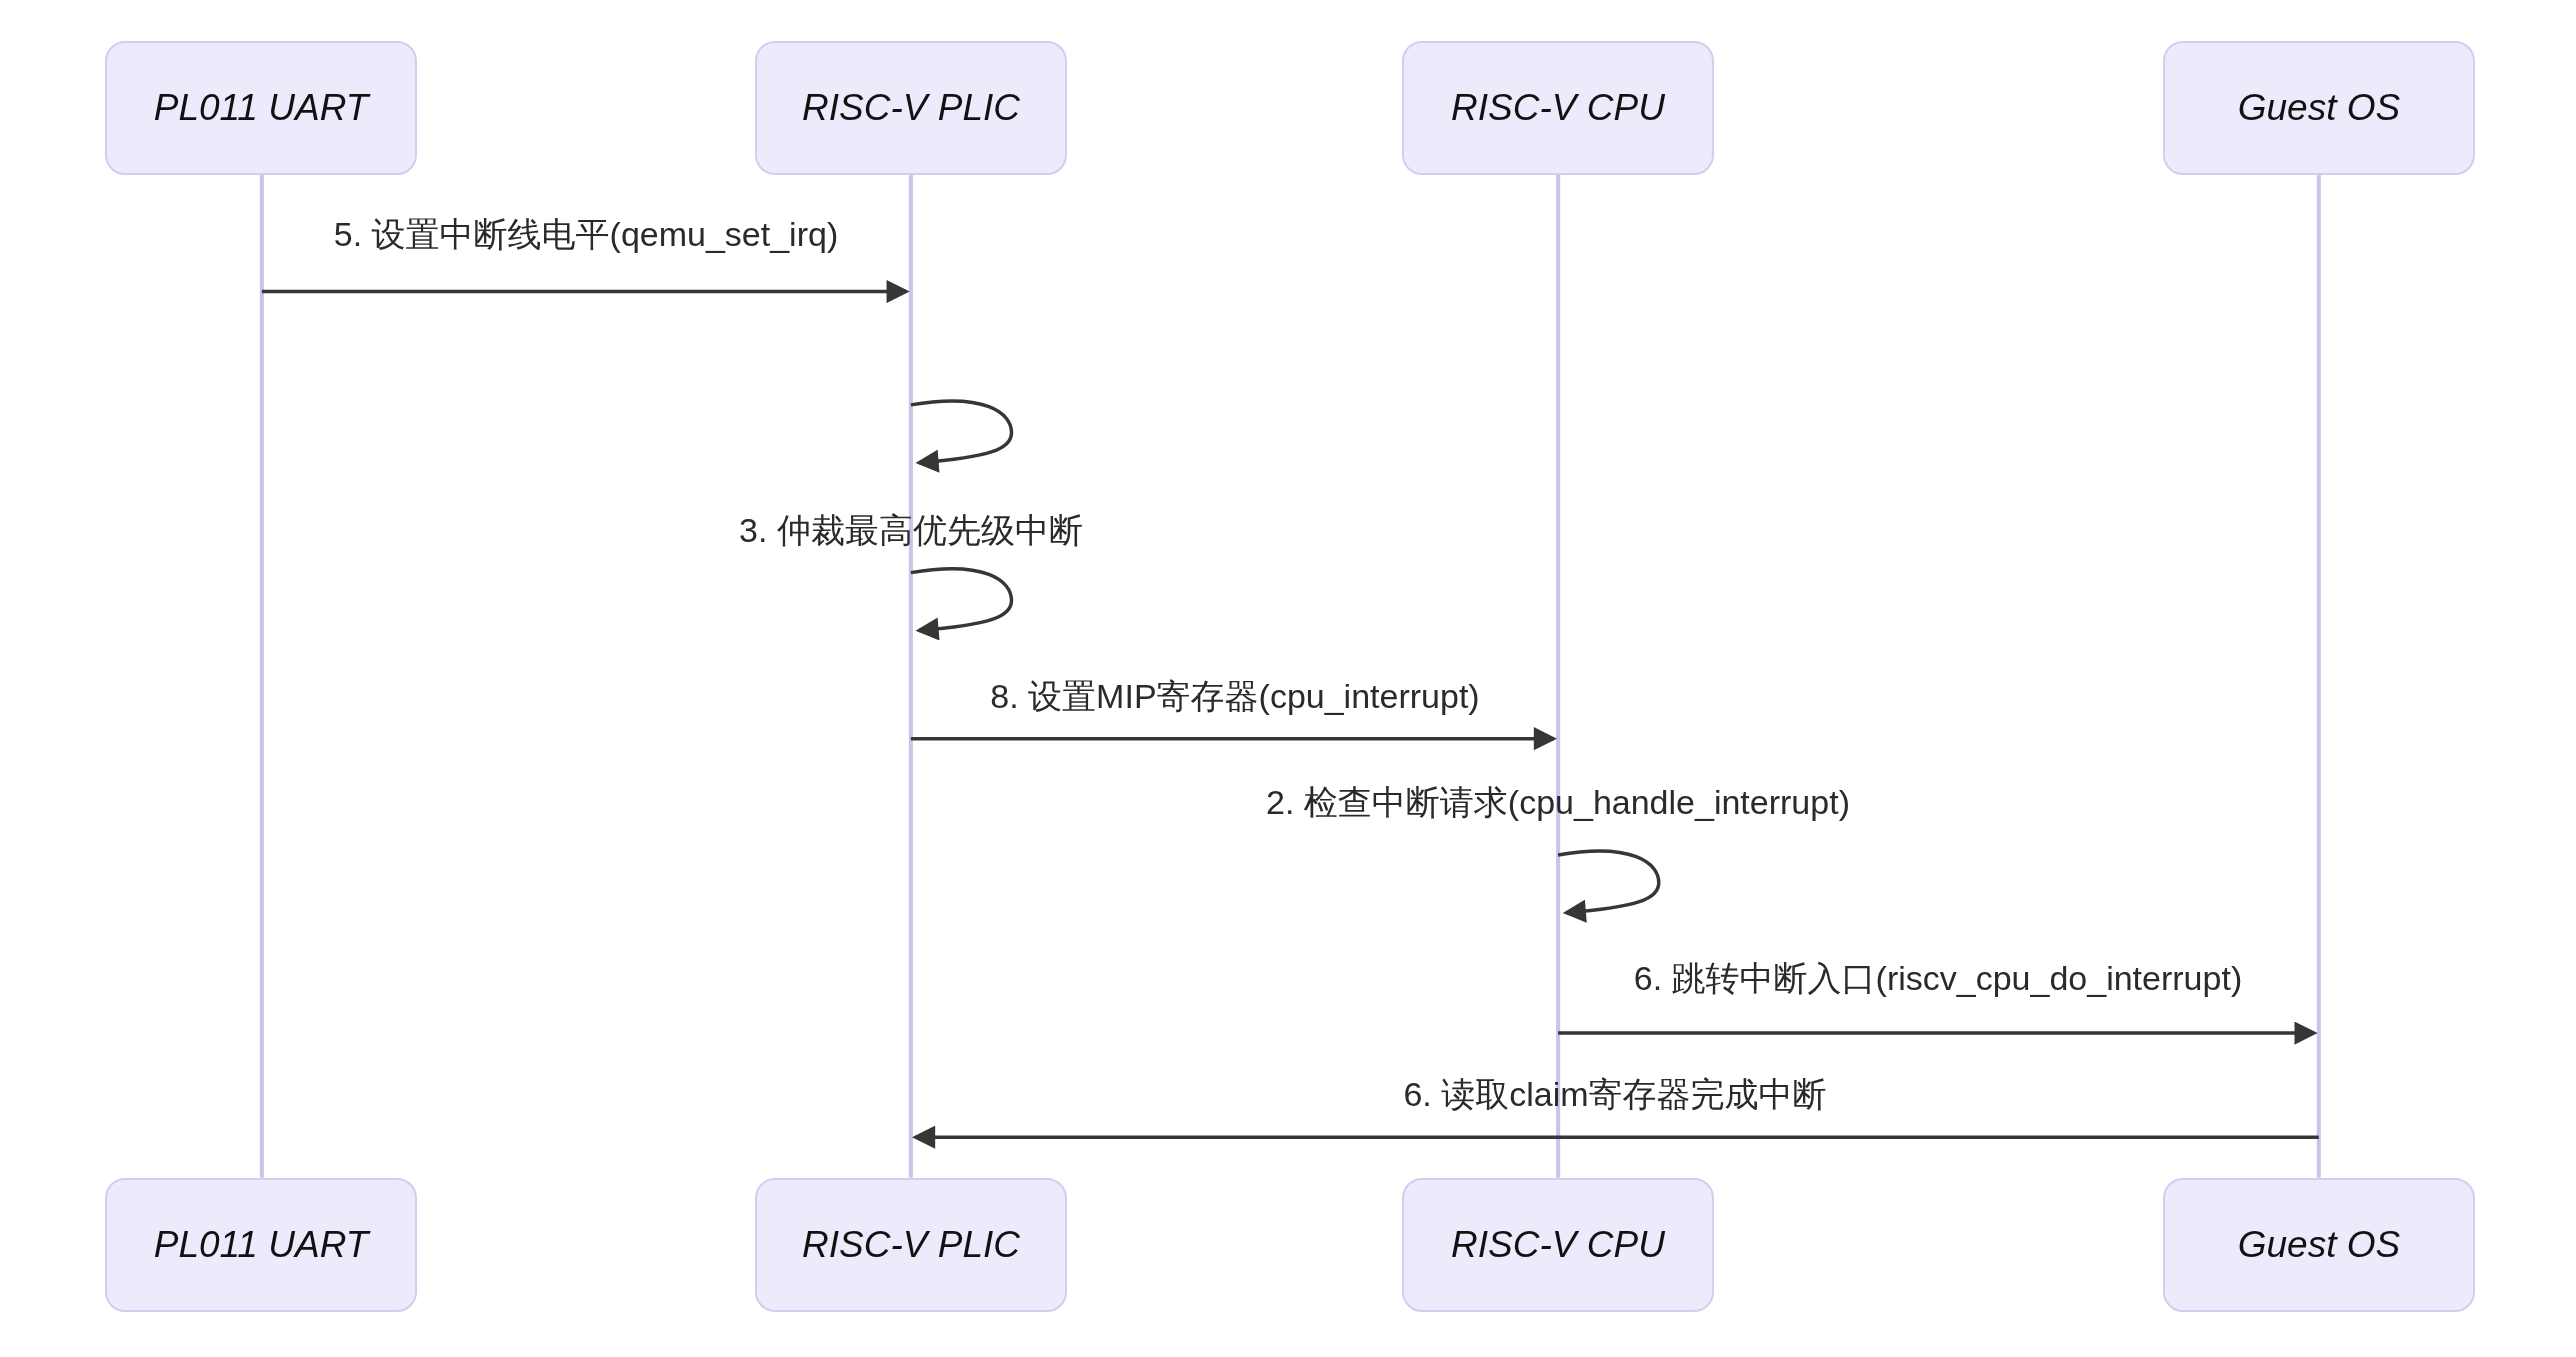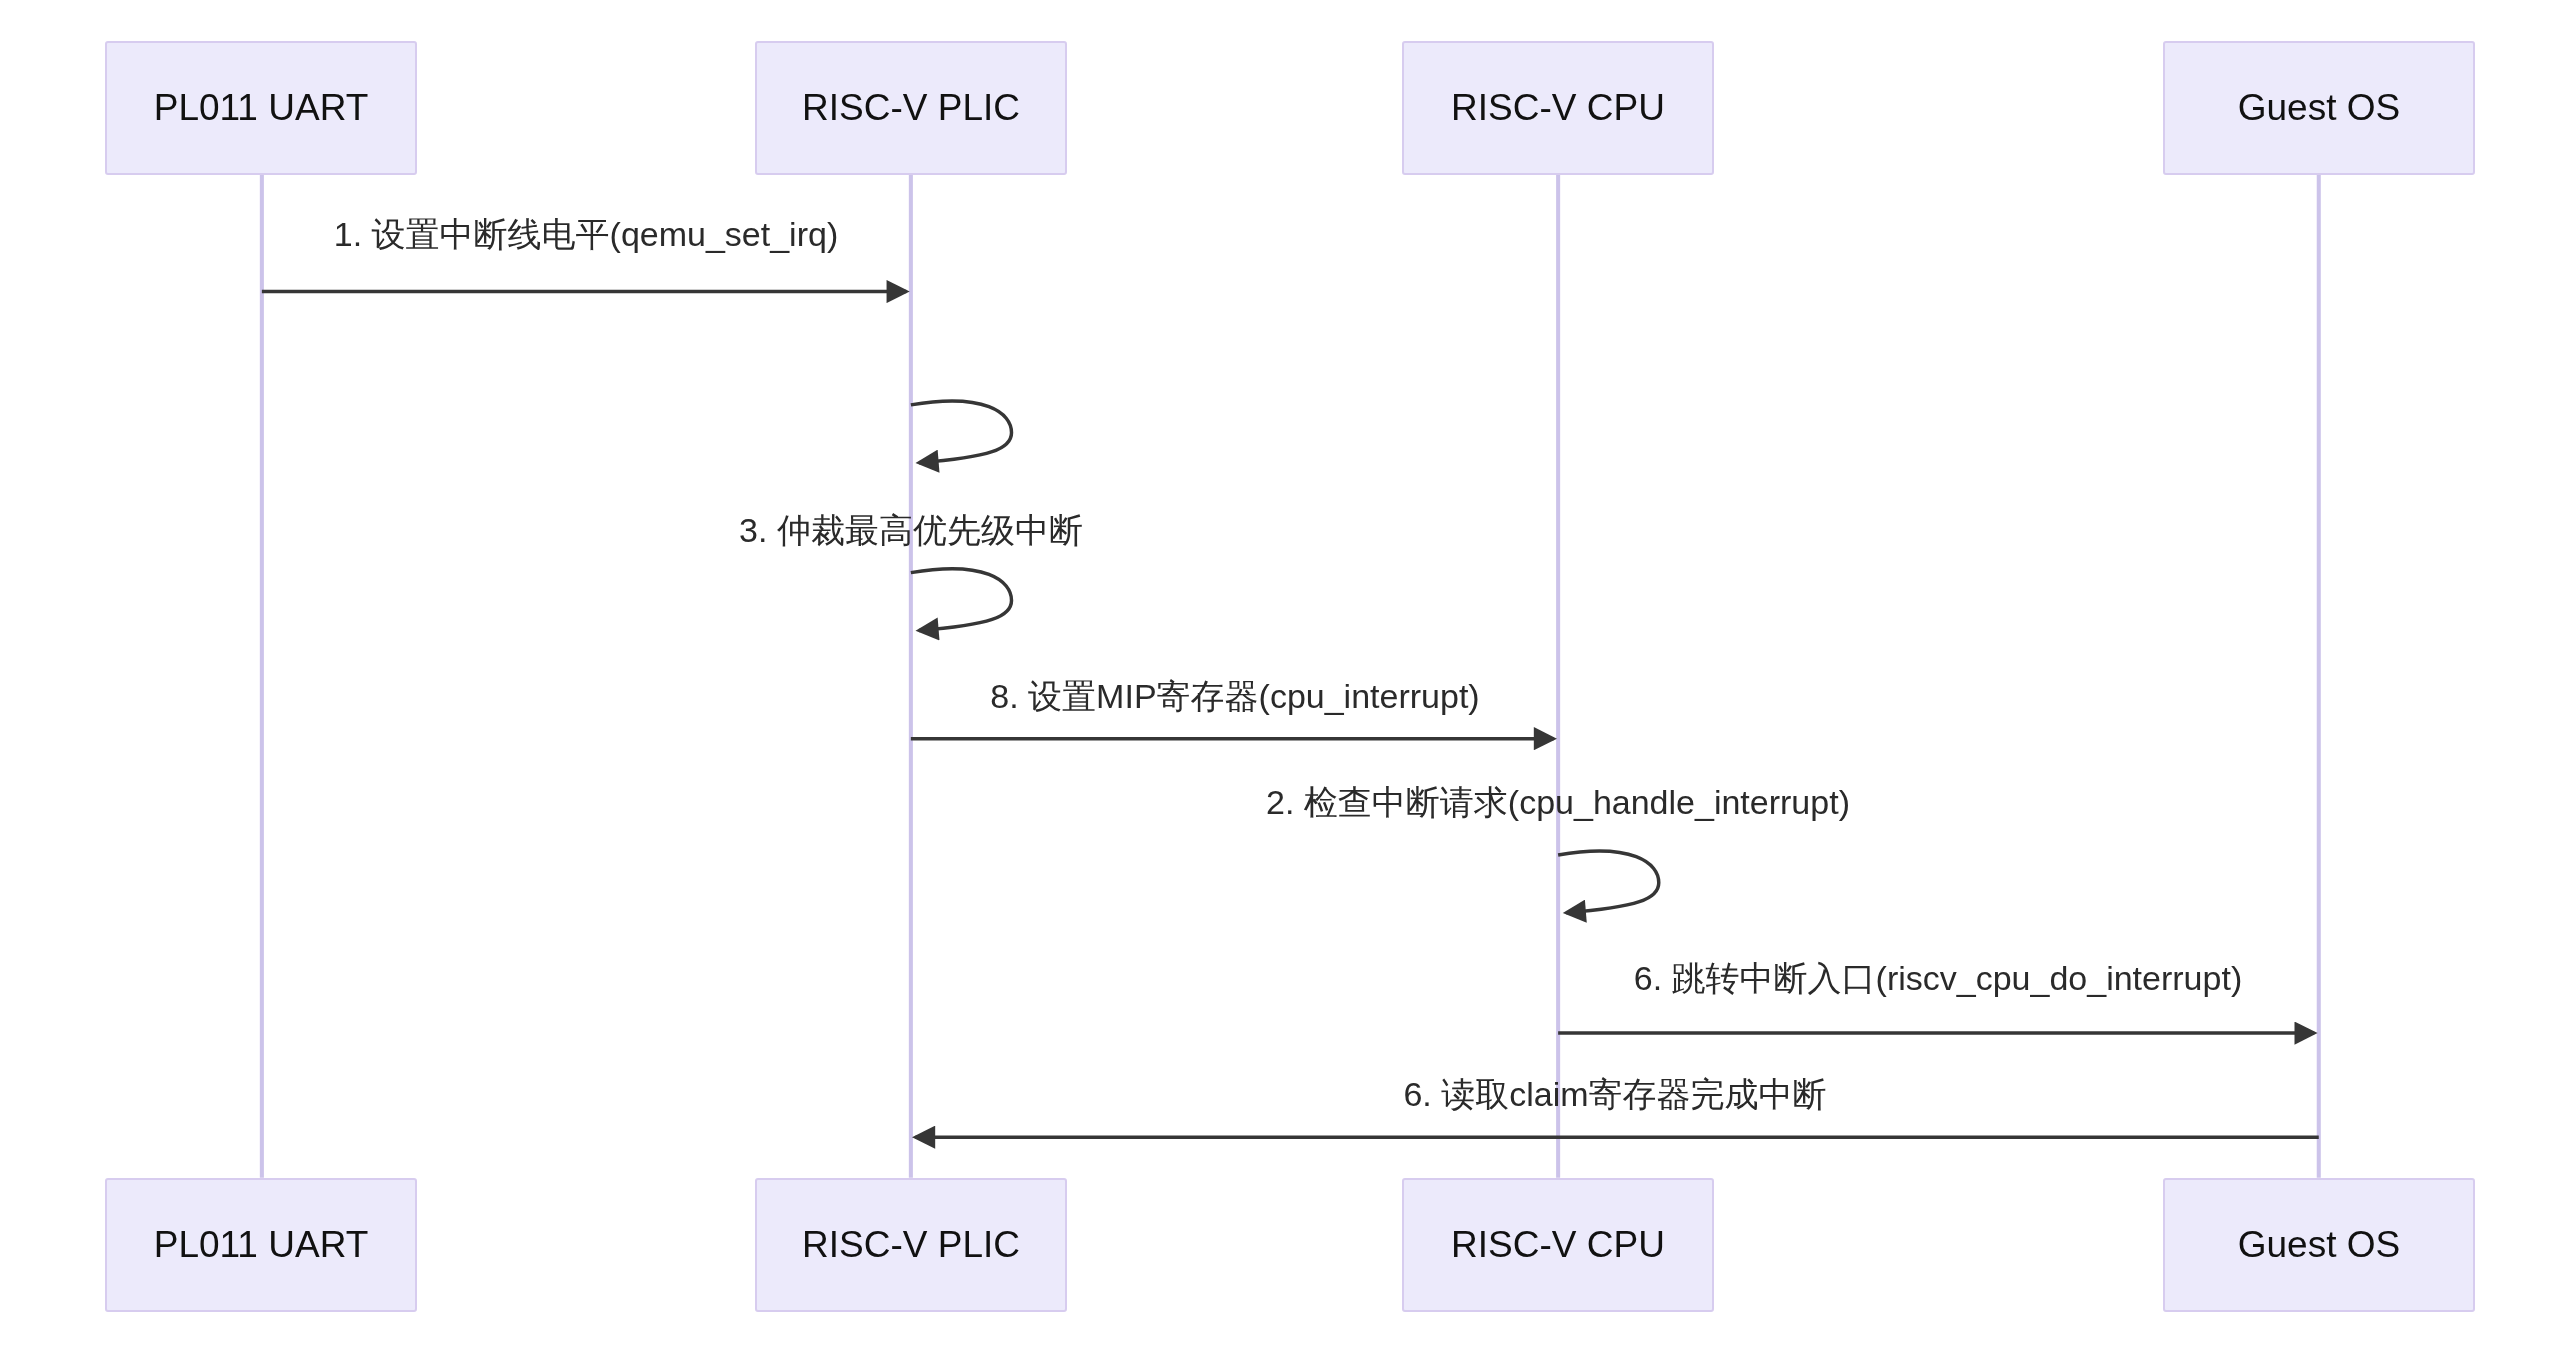--- a/index.html
+++ b/index.html
@@ -21,24 +21,24 @@
   }
   .layer{position:absolute;left:0;top:0;width:2576px;height:1357px;}
   .lifeline{stroke:var(--lifeline);stroke-width:7;fill:none;}
   .msg-line{stroke:var(--arrow);stroke-width:6;fill:none;}
   .arrowhead{fill:var(--arrow);}
   .actor{
     position:absolute;
     width:312px;height:134px;
     background:var(--actor-fill);
     border:2.3px solid var(--actor-border);
-    border-radius:3px;
+    border-radius:20px;
     box-sizing:border-box;
     display:flex;align-items:center;justify-content:center;
-    font-size:37px;color:var(--actor-text);
+    font-size:37px;color:var(--actor-text);font-style:italic;
   }
   .msg-label{
     position:absolute;
     transform:translate(-50%,-50%);
     font-size:34px;color:var(--message-text);
     white-space:nowrap;
   }
 </style>
 </head>
 <body>
@@ -91,21 +91,21 @@
   <div class="actor" style="left:755px;top:1178px">
     <span>RISC-V PLIC</span>
   </div>
   <div class="actor" style="left:1402px;top:1178px">
     <span>RISC-V CPU</span>
   </div>
   <div class="actor" style="left:2163px;top:1178px">
     <span>Guest OS</span>
   </div>
 
-  <div class="msg-label" style="left:586px;top:235px">1. 设置中断线电平(qemu_set_irq)</div>
+  <div class="msg-label" style="left:586px;top:235px">5. 设置中断线电平(qemu_set_irq)</div>
   <div class="msg-label" style="left:911px;top:531px">3. 仲裁最高优先级中断</div>
   <div class="msg-label" style="left:1235px;top:697px">8. 设置MIP寄存器(cpu_interrupt)</div>
   <div class="msg-label" style="left:1558px;top:803px">2. 检查中断请求(cpu_handle_interrupt)</div>
   <div class="msg-label" style="left:1938px;top:979px">6. 跳转中断入口(riscv_cpu_do_interrupt)</div>
   <div class="msg-label" style="left:1615px;top:1095px">6. 读取claim寄存器完成中断</div>
 
 </div>
 
 
 </body></html>

